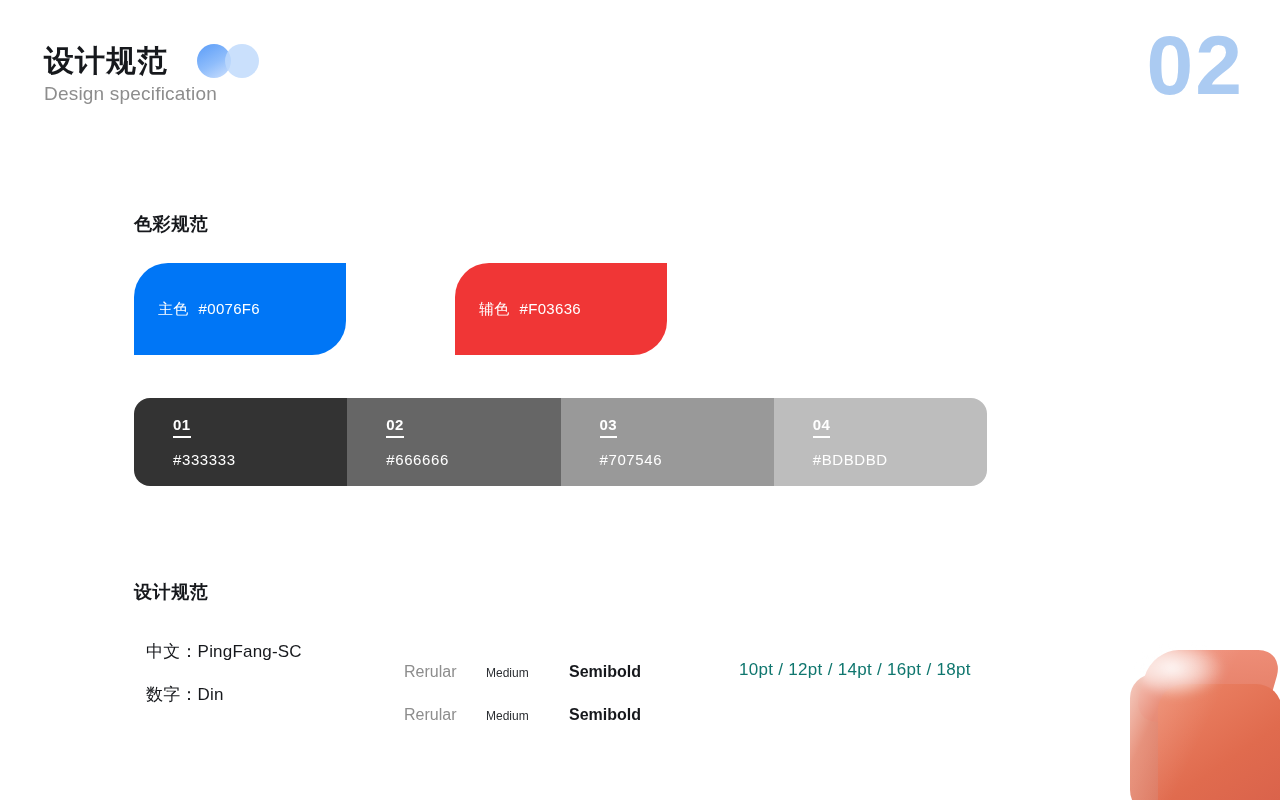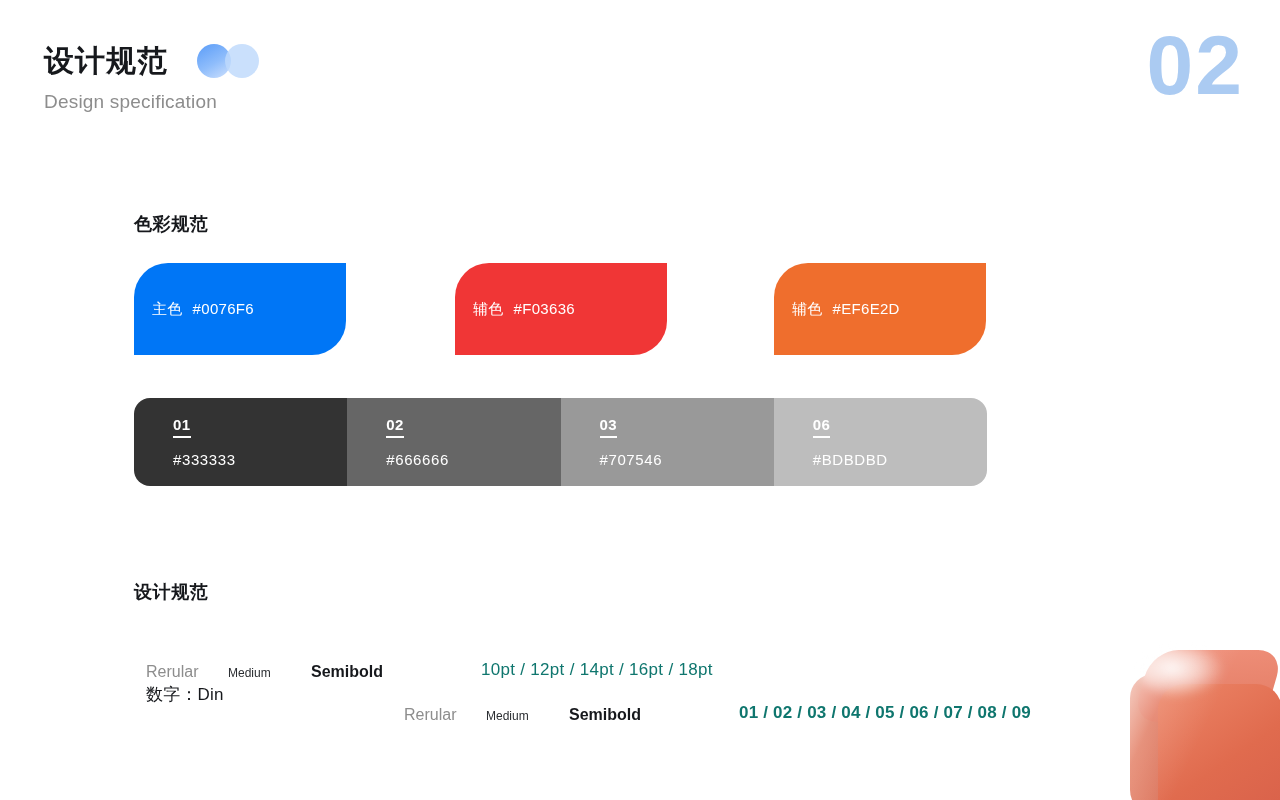--- a/index.html
+++ b/index.html
@@ -60,21 +60,21 @@
     background: linear-gradient(150deg, #5a9cf8 0%, #8fbdfb 55%, #cfe1fd 100%);
   }
 
   .logo-circle.right {
     left: 28px;
     background: #bed9fb;
     opacity: 0.82;
   }
 
   .page-subtitle {
-    margin-top: 8px;
+    margin-top: 0;
     font-size: 19px;
     font-weight: 400;
     color: #8d8d8d;
     letter-spacing: 0.2px;
     line-height: 24px;
   }
 
   .page-number {
     position: absolute;
     right: 36px;
@@ -121,21 +121,21 @@
 
   .brand-swatch.s0 { left: 0px;   background: #0076f6; }
   .brand-swatch.s1 { left: 321px; background: #f03636; }
   .brand-swatch.s2 { left: 640px; background: #ef6e2d; }
 
   .brand-swatch-text {
     font-size: 15px;
     font-weight: 400;
     color: #ffffff;
     letter-spacing: 0.3px;
-    padding-left: 18px;
+    padding-left: 24px;
     white-space: nowrap;
     text-align: center;
   }
 
   .brand-swatch-text .hexpart {
     margin-left: 10px;
   }
 
   
   .gray-bar {
@@ -332,25 +332,20 @@
       <span>主色</span><span class="hexpart">#0076F6</span>
     </div>
   </div>
 
   <div class="brand-swatch s1">
     <div class="brand-swatch-text">
       <span>辅色</span><span class="hexpart">#F03636</span>
     </div>
   </div>
 
-  <div class="brand-swatch s2">
-    <div class="brand-swatch-text">
-      <span>辅色</span><span class="hexpart">#EF6E2D</span>
-    </div>
-  </div>
 
 </div>
 
 <div class="gray-bar">
 
   <div class="gray-seg" style="background:#333333">
     <div class="gray-seg-index">01</div>
     <div class="gray-seg-hex">#333333</div>
   </div>
 
@@ -358,47 +353,47 @@
     <div class="gray-seg-index">02</div>
     <div class="gray-seg-hex">#666666</div>
   </div>
 
   <div class="gray-seg" style="background:#999999">
     <div class="gray-seg-index">03</div>
     <div class="gray-seg-hex">#707546</div>
   </div>
 
   <div class="gray-seg" style="background:#BDBDBD">
-    <div class="gray-seg-index">06</div>
+    <div class="gray-seg-index">04</div>
     <div class="gray-seg-hex">#BDBDBD</div>
   </div>
 
 </div>
 
 <div class="section-heading fonts">设计规范</div>
 
 <div class="font-table">
 
   <div class="font-row">
+    <div class="font-label">中文：PingFang-SC</div>
     <div class="font-weights">
       <span class="weight-regular">Rerular</span>
       <span class="weight-medium">Medium</span>
       <span class="weight-semibold">Semibold</span>
     </div>
     <div class="font-sizes">10pt / 12pt / 14pt / 16pt / 18pt</div>
   </div>
 
   <div class="font-row">
     <div class="font-label">数字：Din</div>
     <div class="font-weights">
       <span class="weight-regular">Rerular</span>
       <span class="weight-medium">Medium</span>
       <span class="weight-semibold">Semibold</span>
     </div>
-    <div class="font-sizes bold">01 / 02 / 03 / 04 / 05 / 06 / 07 / 08 / 09</div>
   </div>
 
 </div>
 
 <div class="deco-cube">
   <div class="cube-left"></div>
   <div class="cube-top"></div>
   <div class="cube-front"></div>
   <div class="cube-glow"></div>
   <div class="cube-fade"></div>

